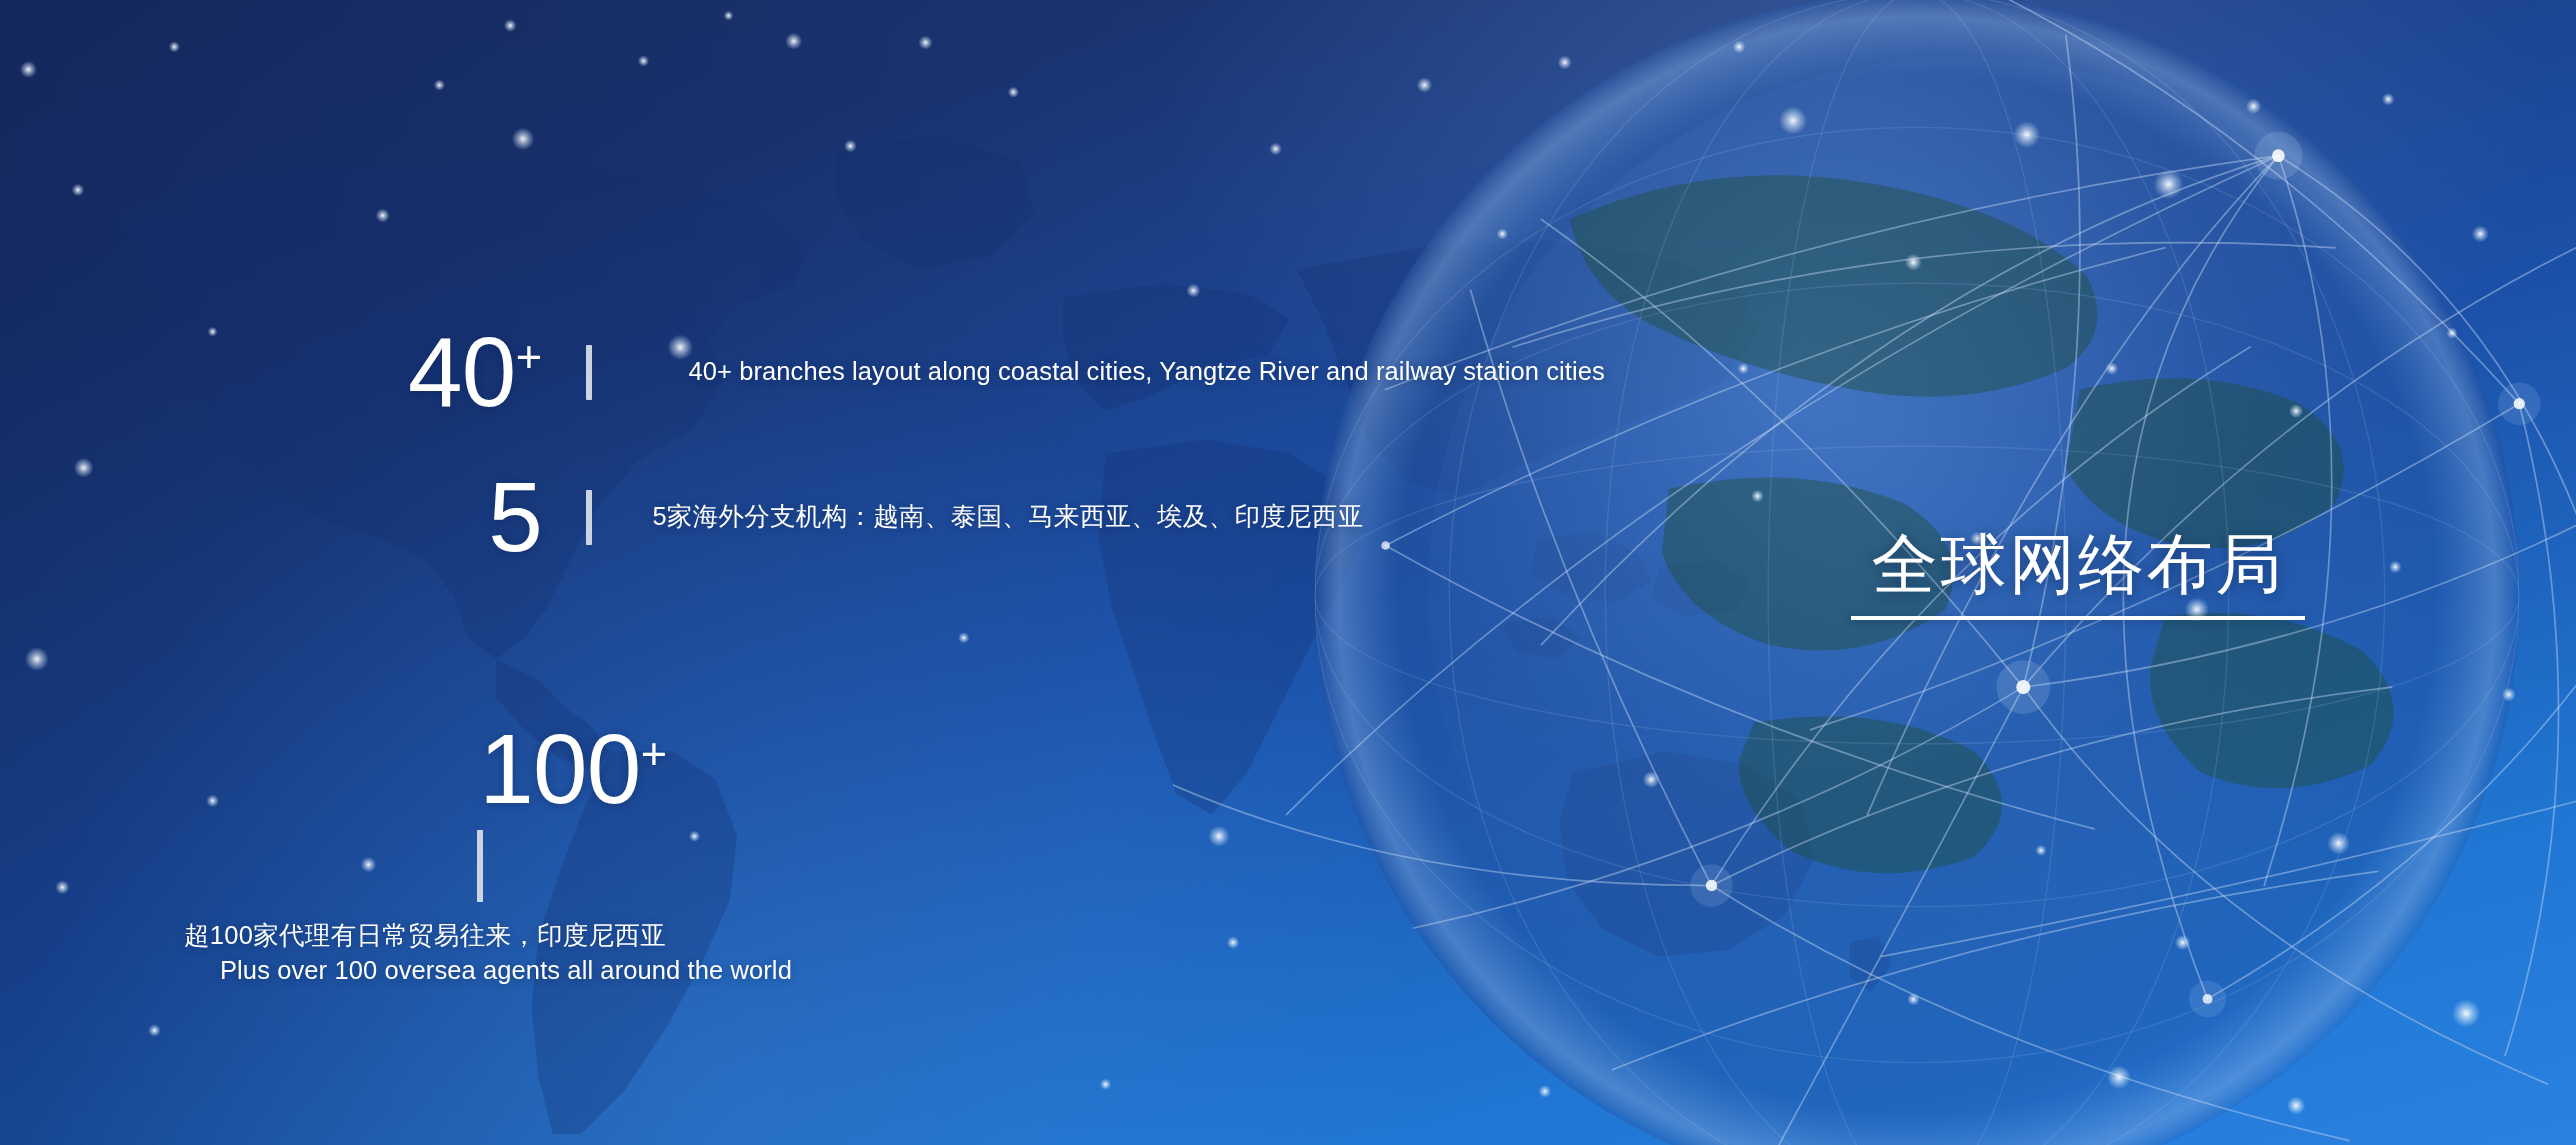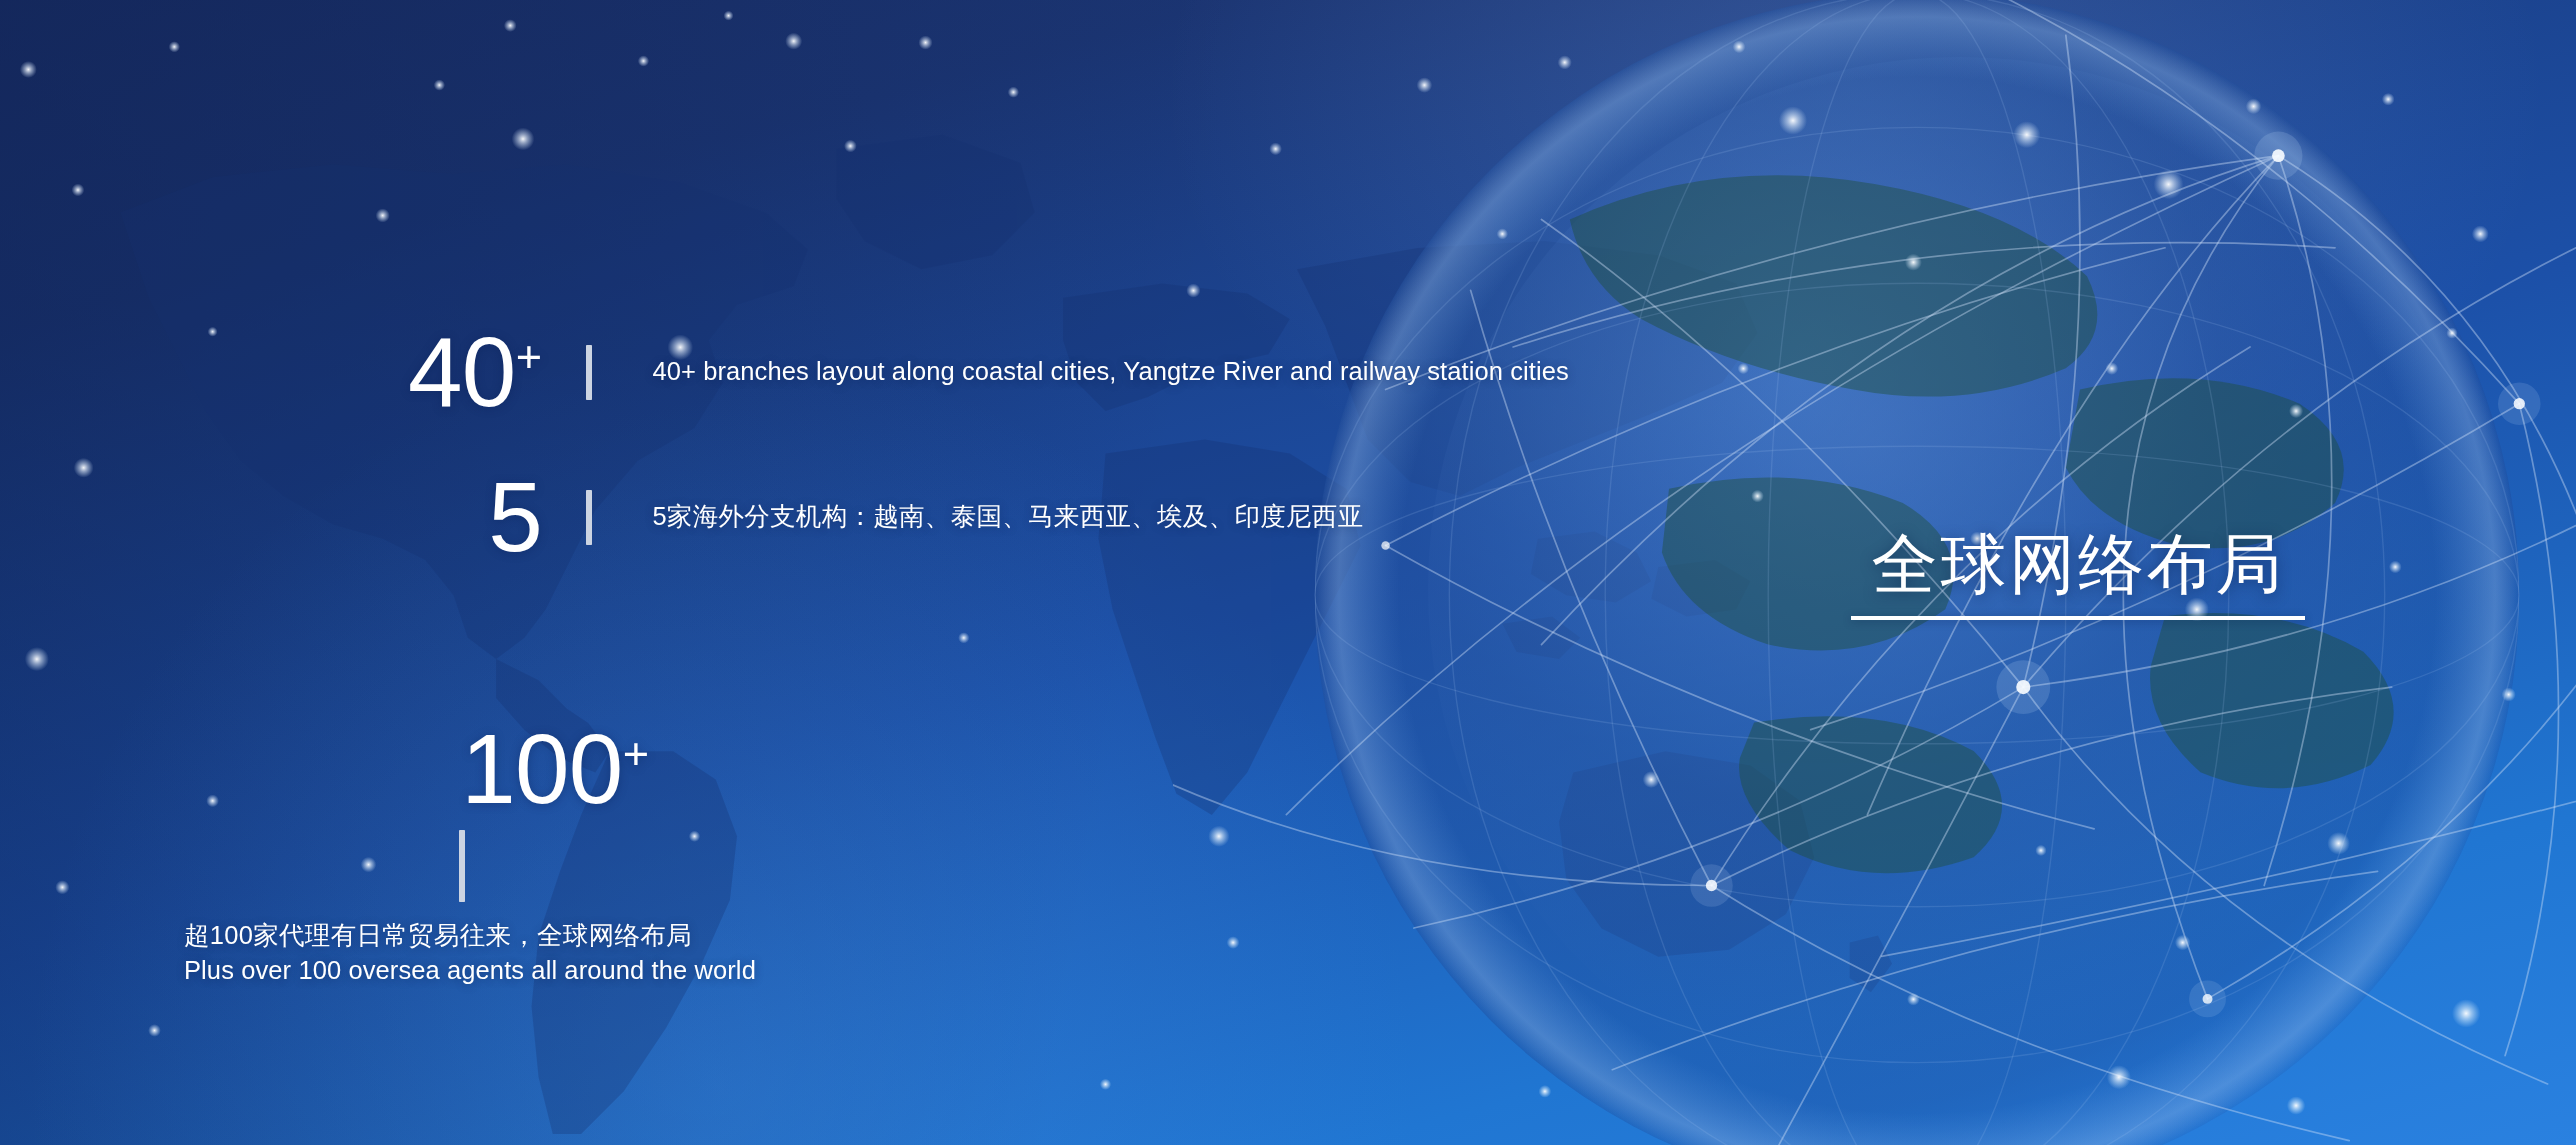--- a/index.html
+++ b/index.html
@@ -112,20 +112,21 @@
     display: block;
     font-size: 25.5px;
     line-height: 1.38;
     letter-spacing: 0.3px;
   }
   .stat-text .en {
     display: block;
     font-size: 25.5px;
     line-height: 1.38;
     letter-spacing: 0.1px;
+    margin-left: 36px;
   }
 
   
   #title-block {
     position: absolute;
     left: 1851px;
     top: 530px;
     width: 454px;
     text-align: center;
   }
@@ -377,21 +378,21 @@
         <span class="cn">5家海外分支机构：越南、泰国、马来西亚、埃及、印度尼西亚</span>
       </div>
     </div>
 
     <div class="stat-row" style="left:184px; top:724px; height:106px;flex-direction:column;">
       <div class="stat-number" style="width:358px; font-size:98px;">
         <span>100</span><span class="plus">+</span>
       </div>
       <div class="divider" style="height:72px; margin:0 44px 0 28px;"></div>
       <div class="stat-text">
-        <span class="cn">超100家代理有日常贸易往来，全球网络布局</span>
+        <span class="cn">超100家代理有日常贸易往来，印度尼西亚</span>
         <span class="en">Plus over 100 oversea agents all around the world</span>
       </div>
     </div>
 
     <div id="title-block">
       <div id="title-cn">全球网络布局</div>
       <div id="title-rule"></div>
     </div>
 
   </div>

